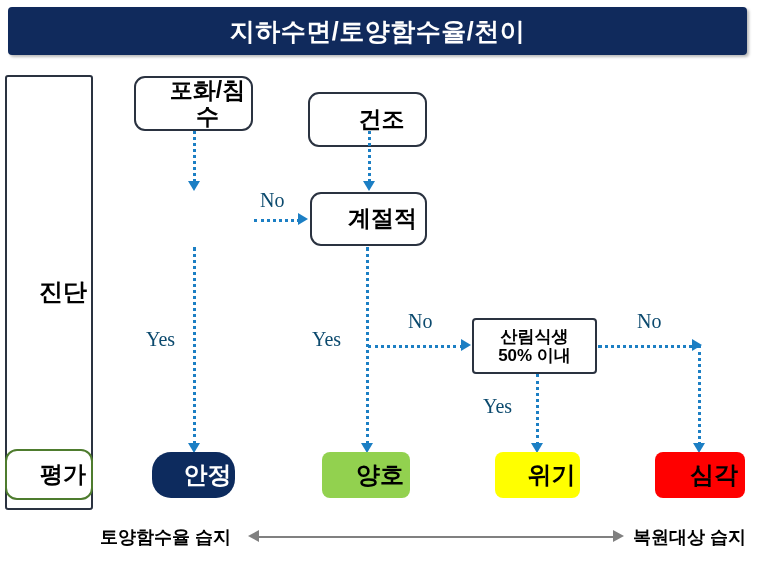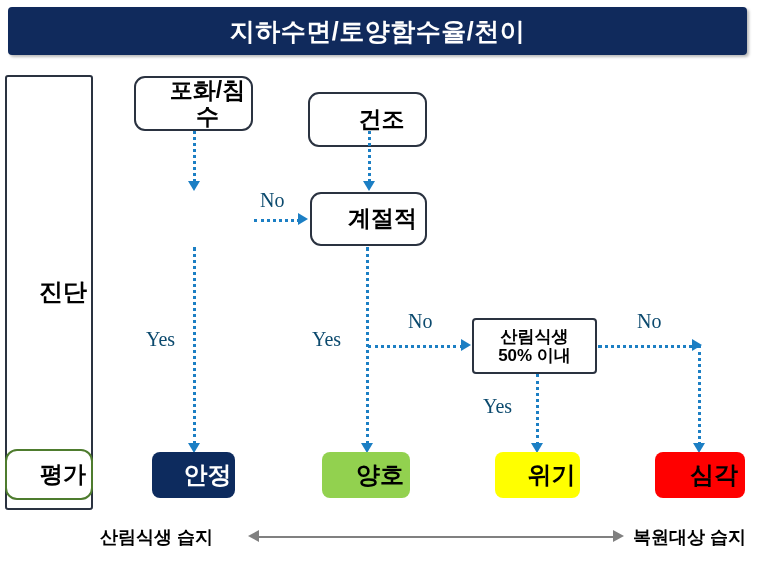--- a/index.html
+++ b/index.html
@@ -82,21 +82,21 @@
   #node-annual    { left: 138px; top: 192px; width: 114px; height: 54px; }
   #node-seasonal  { left: 310px; top: 192px; width: 117px; height: 54px; }
   #node-forest    { left: 472px; top: 318px; width: 125px; height: 56px; }
 
   
   .node.outcome {
     border-radius: 8px;
     font-size: 24px;
     border: none;
   }
-  #node-stable   { left: 152px; top: 452px; width: 83px; height: 46px; background: #0d2b5e; color: #ffffff; }
+  #node-stable   { left: 152px; top: 452px; width: 83px; height: 46px; background: #0d2b5e; color: #ffffff; border-radius: 19px; }
   #node-good     { left: 322px; top: 452px; width: 88px; height: 46px; background: #92d14f; color: #000000; }
   #node-crisis   { left: 495px; top: 452px; width: 85px; height: 46px; background: #ffff00; color: #000000; }
   #node-severe   { left: 655px; top: 452px; width: 90px; height: 46px; background: #ff0000; color: #000000; }
 
   
   .conn-v {
     position: absolute;
     width: 0;
     border-left: 3px dotted #1c7fc4;
   }
@@ -233,19 +233,19 @@
   <div class="node outcome" id="node-good">
     <span>양호</span>
   </div>
   <div class="node outcome" id="node-crisis">
     <span>위기</span>
   </div>
   <div class="node outcome" id="node-severe">
     <span>심각</span>
   </div>
 
-  <div class="scale-label" style="left:100px; top:525px;">산림식생 습지</div>
+  <div class="scale-label" style="left:100px; top:525px;">토양함수율 습지</div>
   <div id="scale-arrow-left"></div>
   <div id="scale-line"></div>
   <div id="scale-arrow-right"></div>
   <div class="scale-label" style="left:633px; top:525px;">복원대상 습지</div>
 
 </div>
 
 </body></html>

